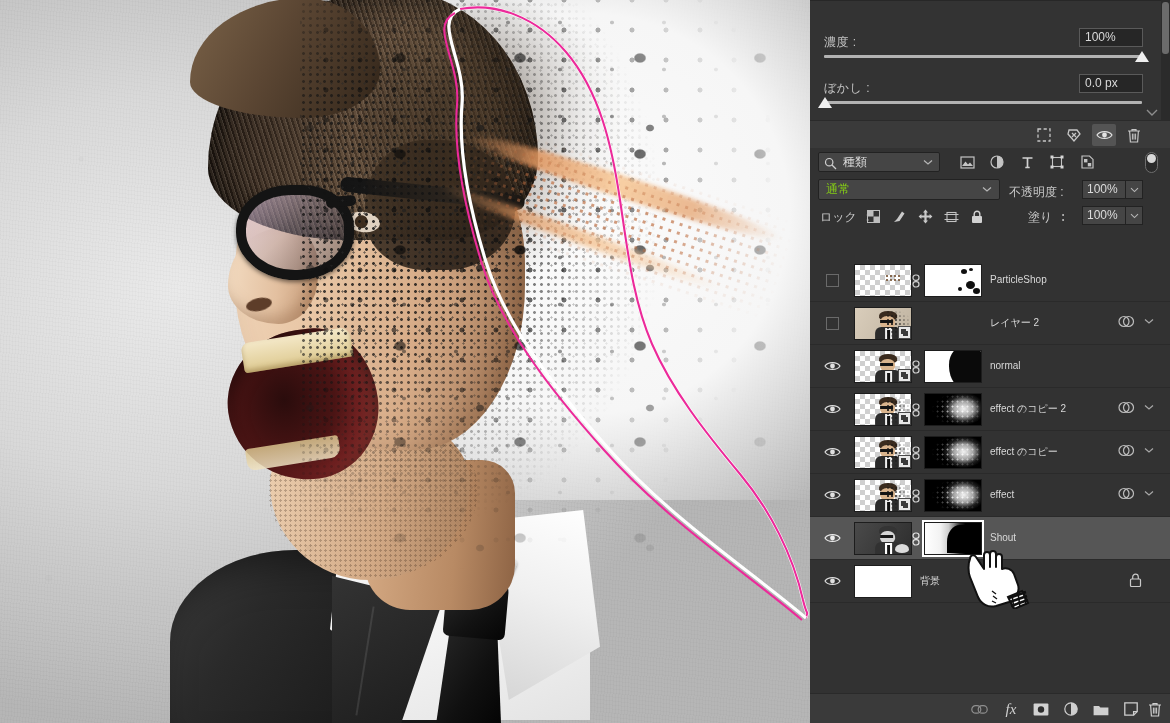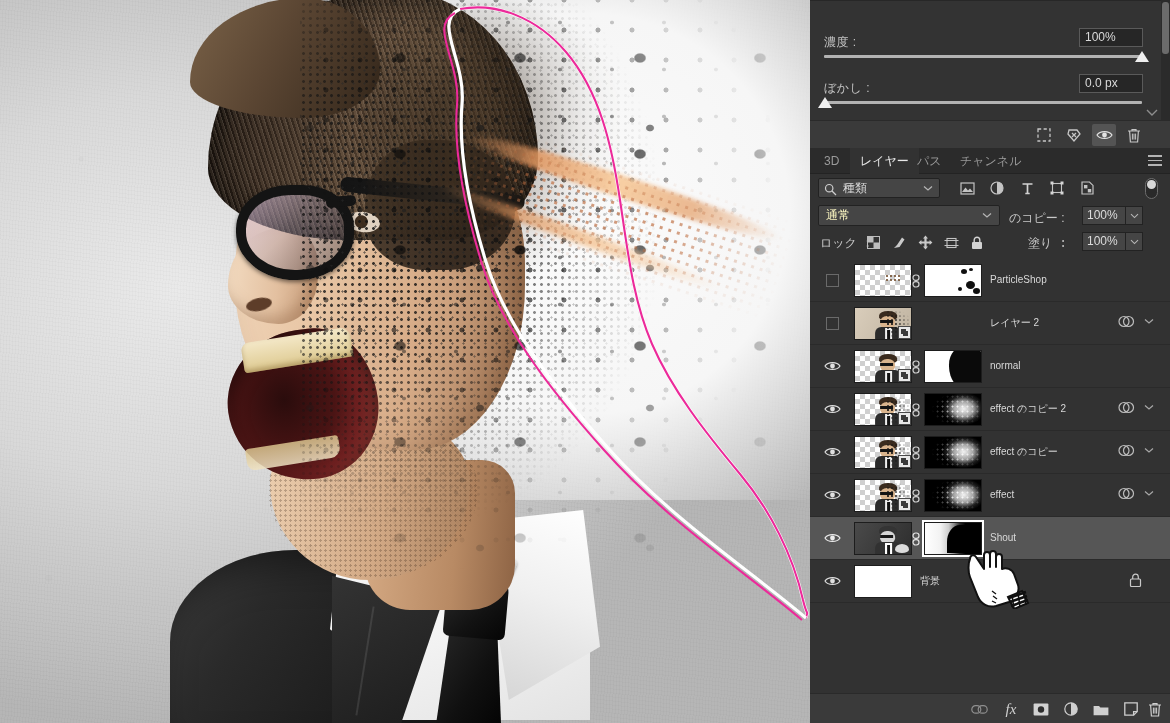--- a/index.html
+++ b/index.html
@@ -353,21 +353,21 @@
   }
   .toggle-pill::after {
     content:""; position: absolute; left: 1px; top: 1px; width: 9px; height: 9px;
     background: #d8d8d8; border-radius: 50%;
   }
 
   .blendbar { position: relative; height: 28px; background: #323232; }
   .blend-select {
     position: absolute; left: 8px; top: 3px; width: 182px; height: 21px;
     background: #454545; border: 1px solid #222; border-radius: 2px;
-    color: #fef9c3; font-size: 12px; line-height: 19px; padding-left: 7px;
+    color: #84cc16; font-size: 12px; line-height: 19px; padding-left: 7px;
   }
   .inline-label { position: absolute; color: #c8c8c8; font-size: 12px; }
   .num-box {
     position: absolute; height: 19px; background: #454545;
     border: 1px solid #222; color: #dcdcdc; font-size: 12px;
     line-height: 17px; padding: 0 4px; text-align: left;
   }
   .num-chev {
     position: absolute; height: 19px; width: 17px; background: #454545;
     border: 1px solid #222; border-left: none;
@@ -603,31 +603,20 @@
           <svg width="14" height="15" viewBox="0 0 14 15">
             <path d="M1,3 H13 M5,3 V1.6 H9 V3 M2.6,3 L3.4,14 H10.6 L11.4,3" fill="none" stroke="#c6c6c6" stroke-width="1.2"></path>
             <path d="M5.4,5.6 V11.6 M7,5.6 V11.6 M8.6,5.6 V11.6" stroke="#c6c6c6" stroke-width="1"></path>
           </svg>
         </div>
       </div>
     </div>
 
     <div id="layers">
 
-      <div class="tabbar">
-        <div class="tab" style="left:4px;">3D</div>
-        <div class="tab active" style="left:40px;">レイヤー</div>
-        <div class="tab" style="left:97px;">パス</div>
-        <div class="tab" style="left:140px;">チャンネル</div>
-        <div class="panel-menu">
-          <i></i>
-            <i></i>
-            <i></i>
-        </div>
-      </div>
 
       <div class="filterbar">
         <div class="kind-select">
           <svg style="position:absolute;left:5px;top:4px;" width="13" height="13" viewBox="0 0 13 13">
             <circle cx="5.2" cy="5.2" r="3.7" fill="none" stroke="#cfcfcf" stroke-width="1.2"></circle>
             <path d="M8,8 L12,12" stroke="#cfcfcf" stroke-width="1.3"></path>
           </svg>
           <span>種類</span>
           <svg class="kind-chev" width="10" height="7" viewBox="0 0 10 7">
             <path d="M1,1.5 L5,5 L9,1.5" fill="none" stroke="#b6b6b6" stroke-width="1.2"></path>
@@ -668,21 +657,21 @@
           </svg>
         </div>
         <div class="toggle-pill"></div>
       </div>
 
       <div class="blendbar">
         <div class="blend-select">通常</div>
         <svg style="position:absolute;left:172px;top:10px;" width="10" height="7" viewBox="0 0 10 7">
           <path d="M1,1.5 L5,5 L9,1.5" fill="none" stroke="#b6b6b6" stroke-width="1.2"></path>
         </svg>
-        <span class="inline-label" style="left:199px; top:8px;">のコピー :</span>
+        <span class="inline-label" style="left:199px; top:8px;">不透明度 :</span>
         <div class="num-box" style="left:272px; top:4px; width:44px;">100%</div>
         <div class="num-chev" style="left:316px; top:4px;">
           <svg width="9" height="6" viewBox="0 0 9 6">
             <path d="M1,1.2 L4.5,4.6 L8,1.2" fill="none" stroke="#b6b6b6" stroke-width="1.1"></path>
           </svg>
         </div>
       </div>
 
       <div class="lockbar">
         <span class="inline-label" style="left:10px; top:5px;font-family:Liberation Mono, monospace;">ロック :</span>

